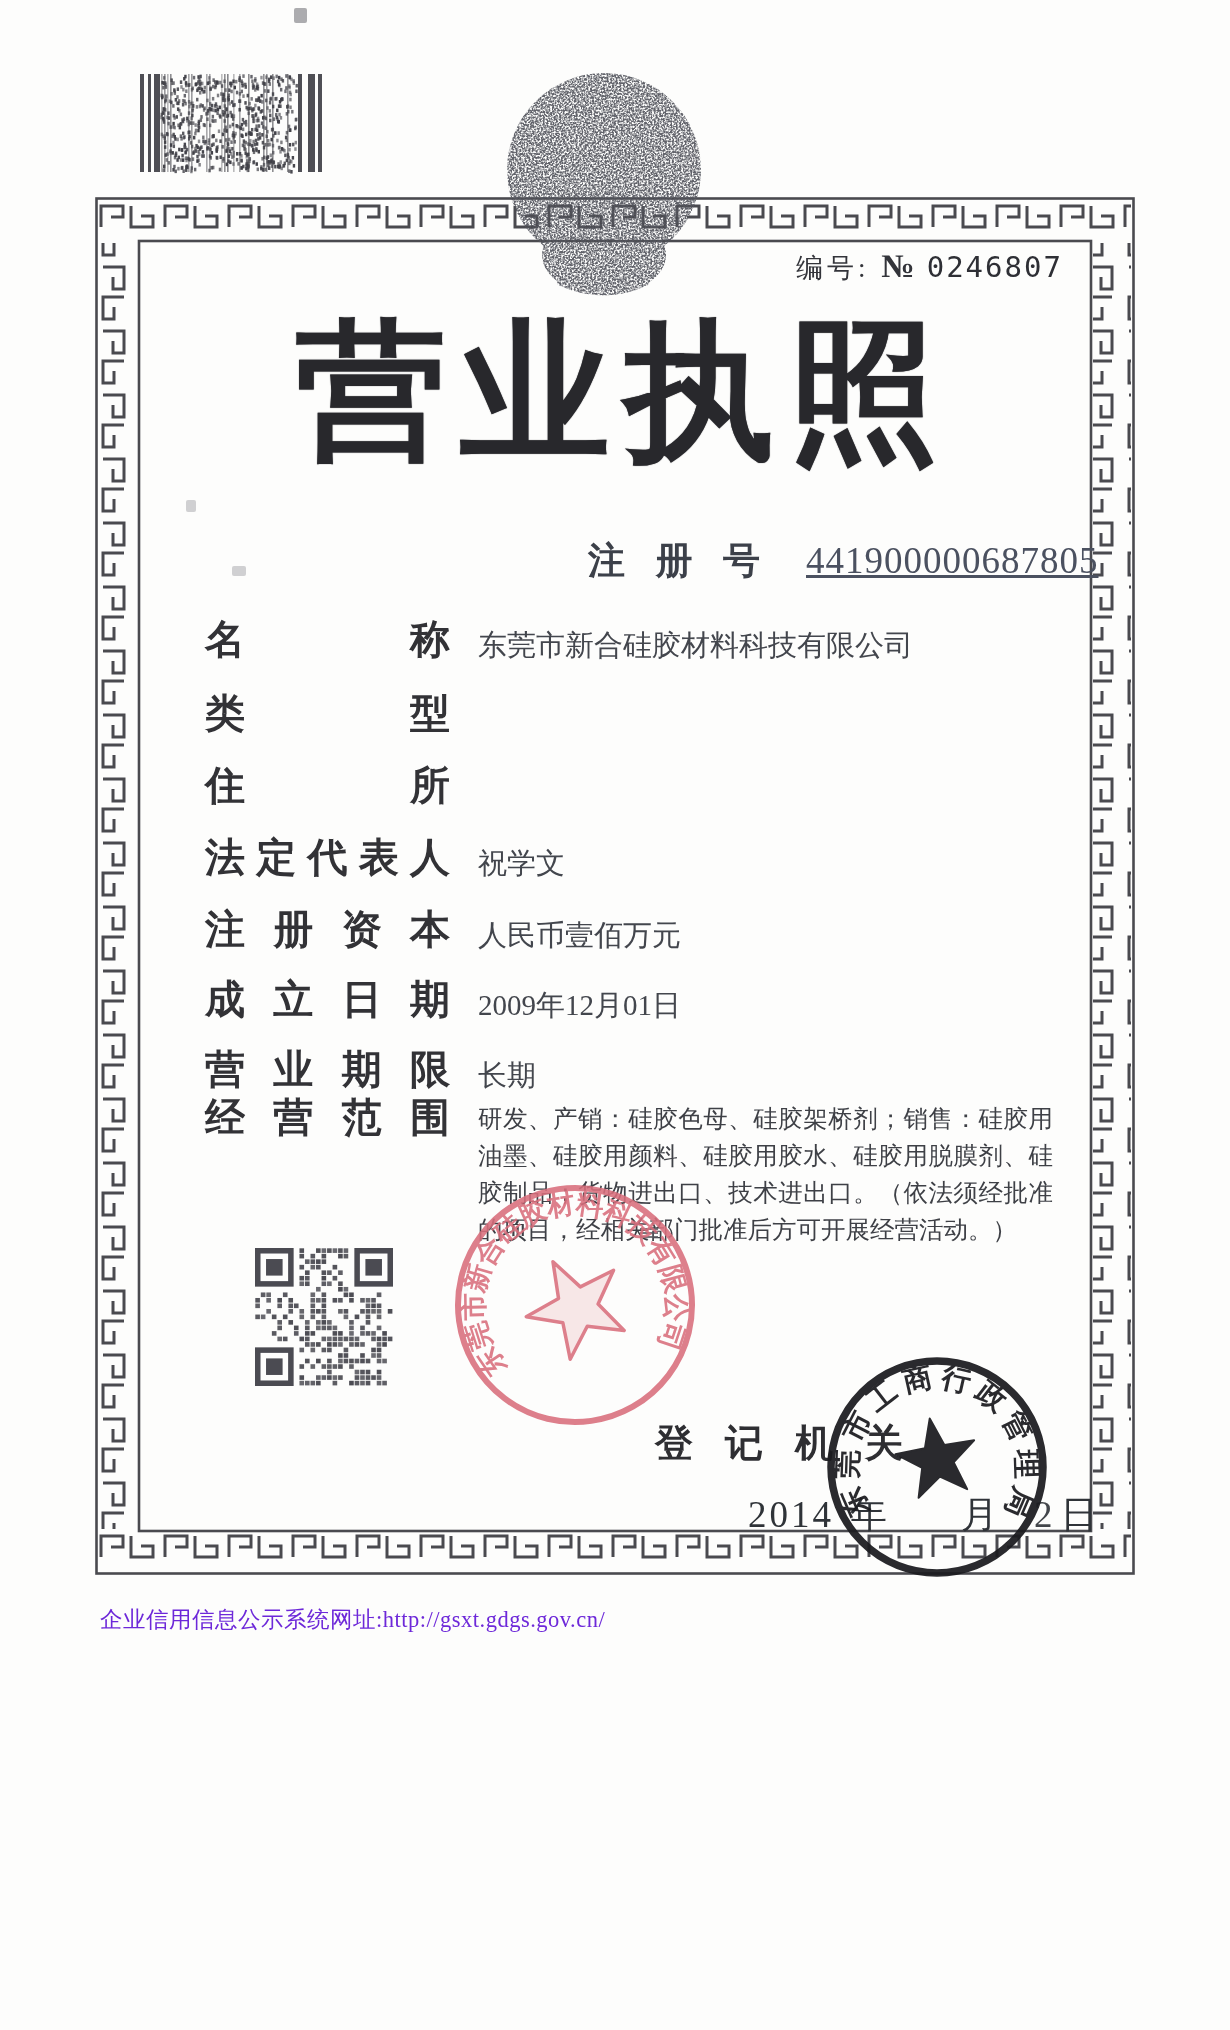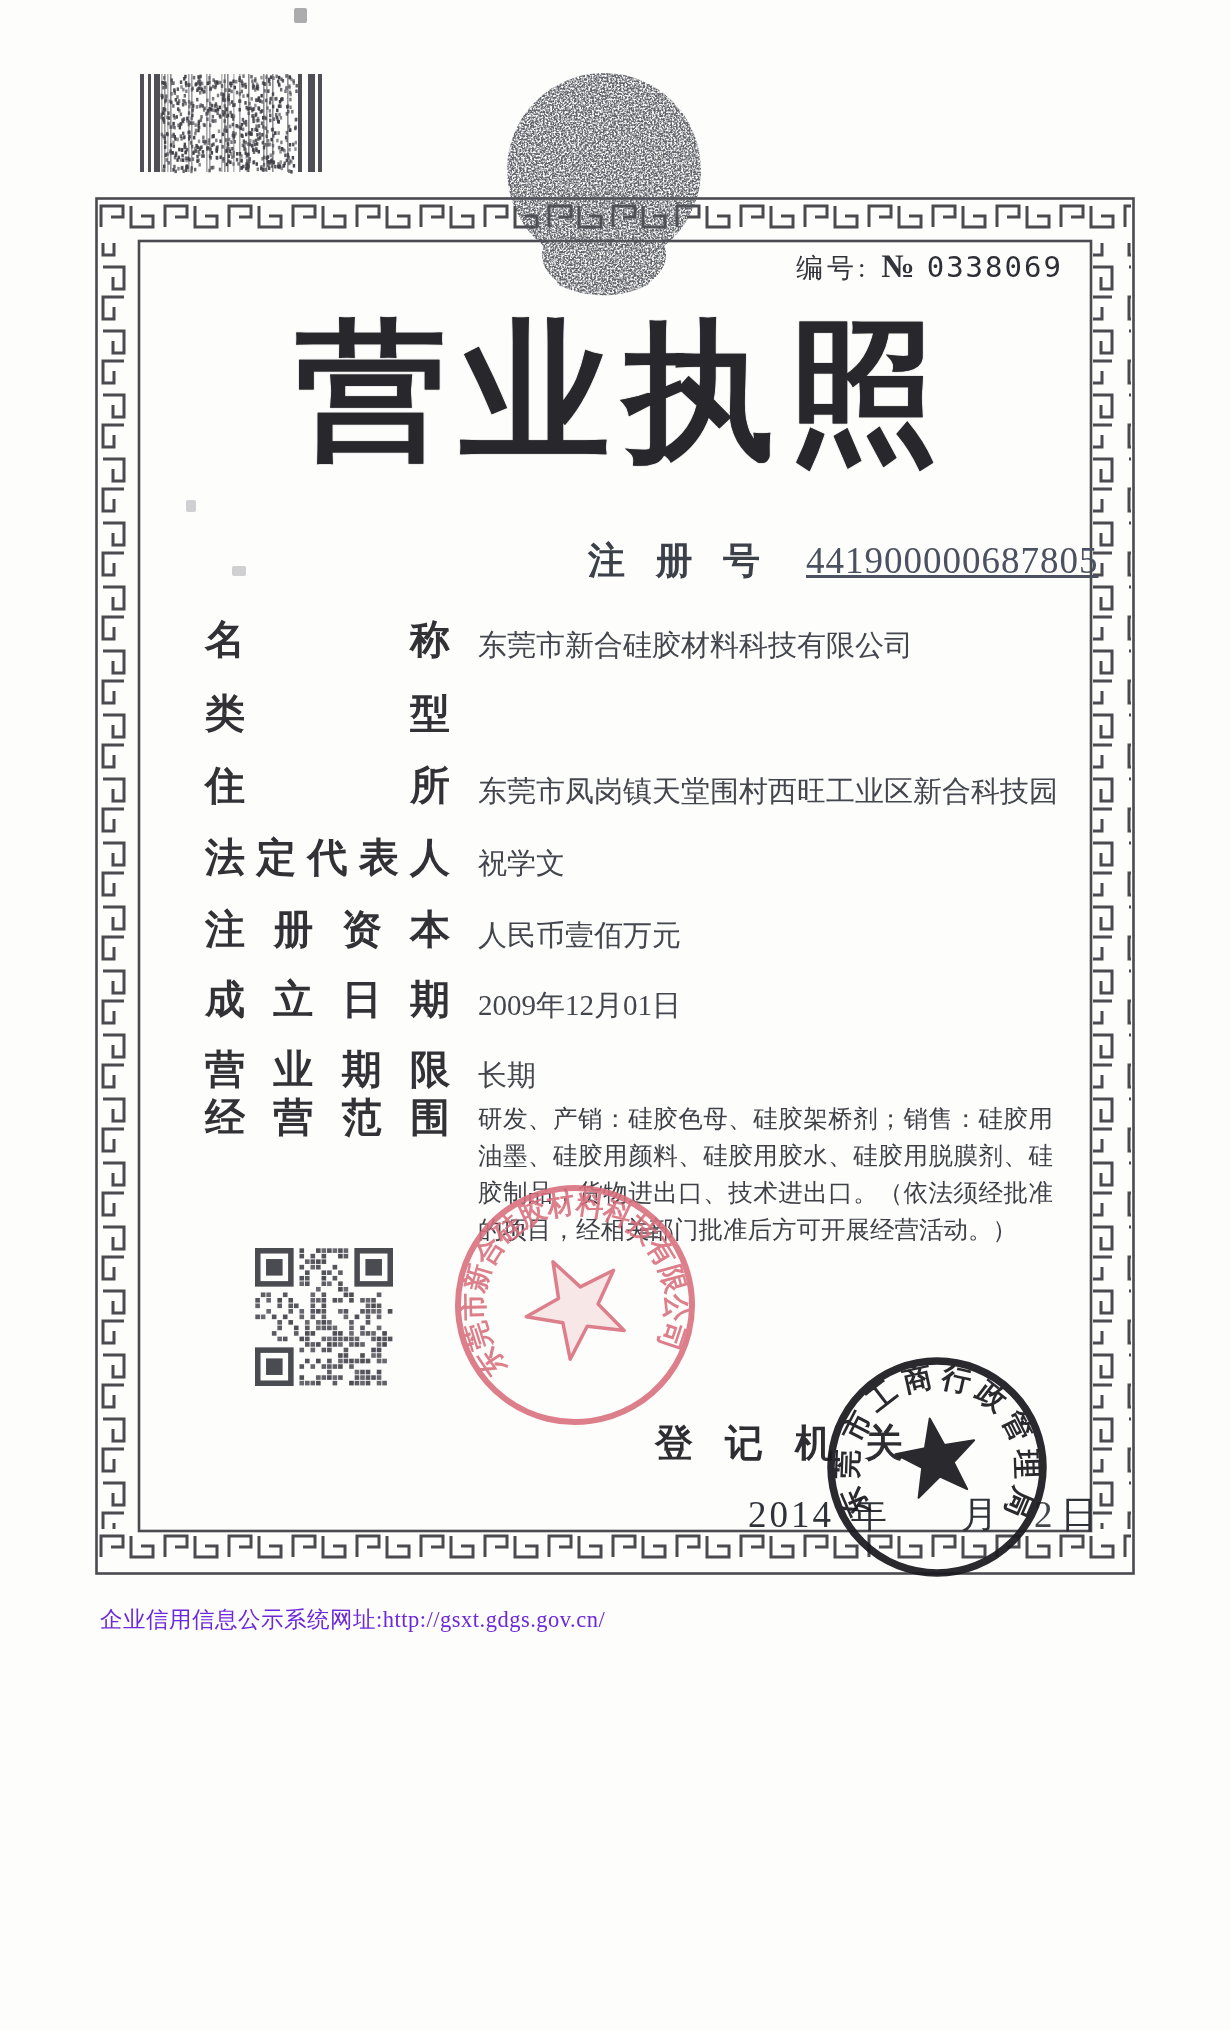--- a/index.html
+++ b/index.html
@@ -803,21 +803,21 @@
       <rect x="4" y="4" width="1032" height="38" fill="url(#meanderH)"></rect>
       <rect x="4" y="1336" width="1032" height="38" fill="url(#meanderH)"></rect>
       <rect x="4" y="46" width="38" height="1286" fill="url(#meanderV)"></rect>
       <rect x="998" y="46" width="38" height="1286" fill="url(#meanderV)"></rect>
     </svg>
   </div>
 
   <div class="abs serial" style="z-index:2">
     <span class="pfx">编号:</span>
     <span class="no-sign">№</span>
-    <span class="num">0338069</span>
+    <span class="num">0246807</span>
   </div>
 
   <div class="abs title" style="z-index:2">
       <span>营</span>
       <span>业</span>
       <span>执</span>
       <span>照</span>
     </div>
 
   <div class="abs regline" style="z-index:2">
@@ -840,21 +840,20 @@
     <div class="flabel">
         <span>类</span>
         <span>型</span>
       </div>
   </div>
   <div class="abs frow" style="top:764px;z-index:2">
     <div class="flabel">
         <span>住</span>
         <span>所</span>
       </div>
-    <div class="fvalue">东莞市凤岗镇天堂围村西旺工业区新合科技园</div>
   </div>
   <div class="abs frow" style="top:836px;z-index:2">
     <div class="flabel">
         <span>法</span>
         <span>定</span>
         <span>代</span>
         <span>表</span>
         <span>人</span>
       </div>
     <div class="fvalue">祝学文</div>

